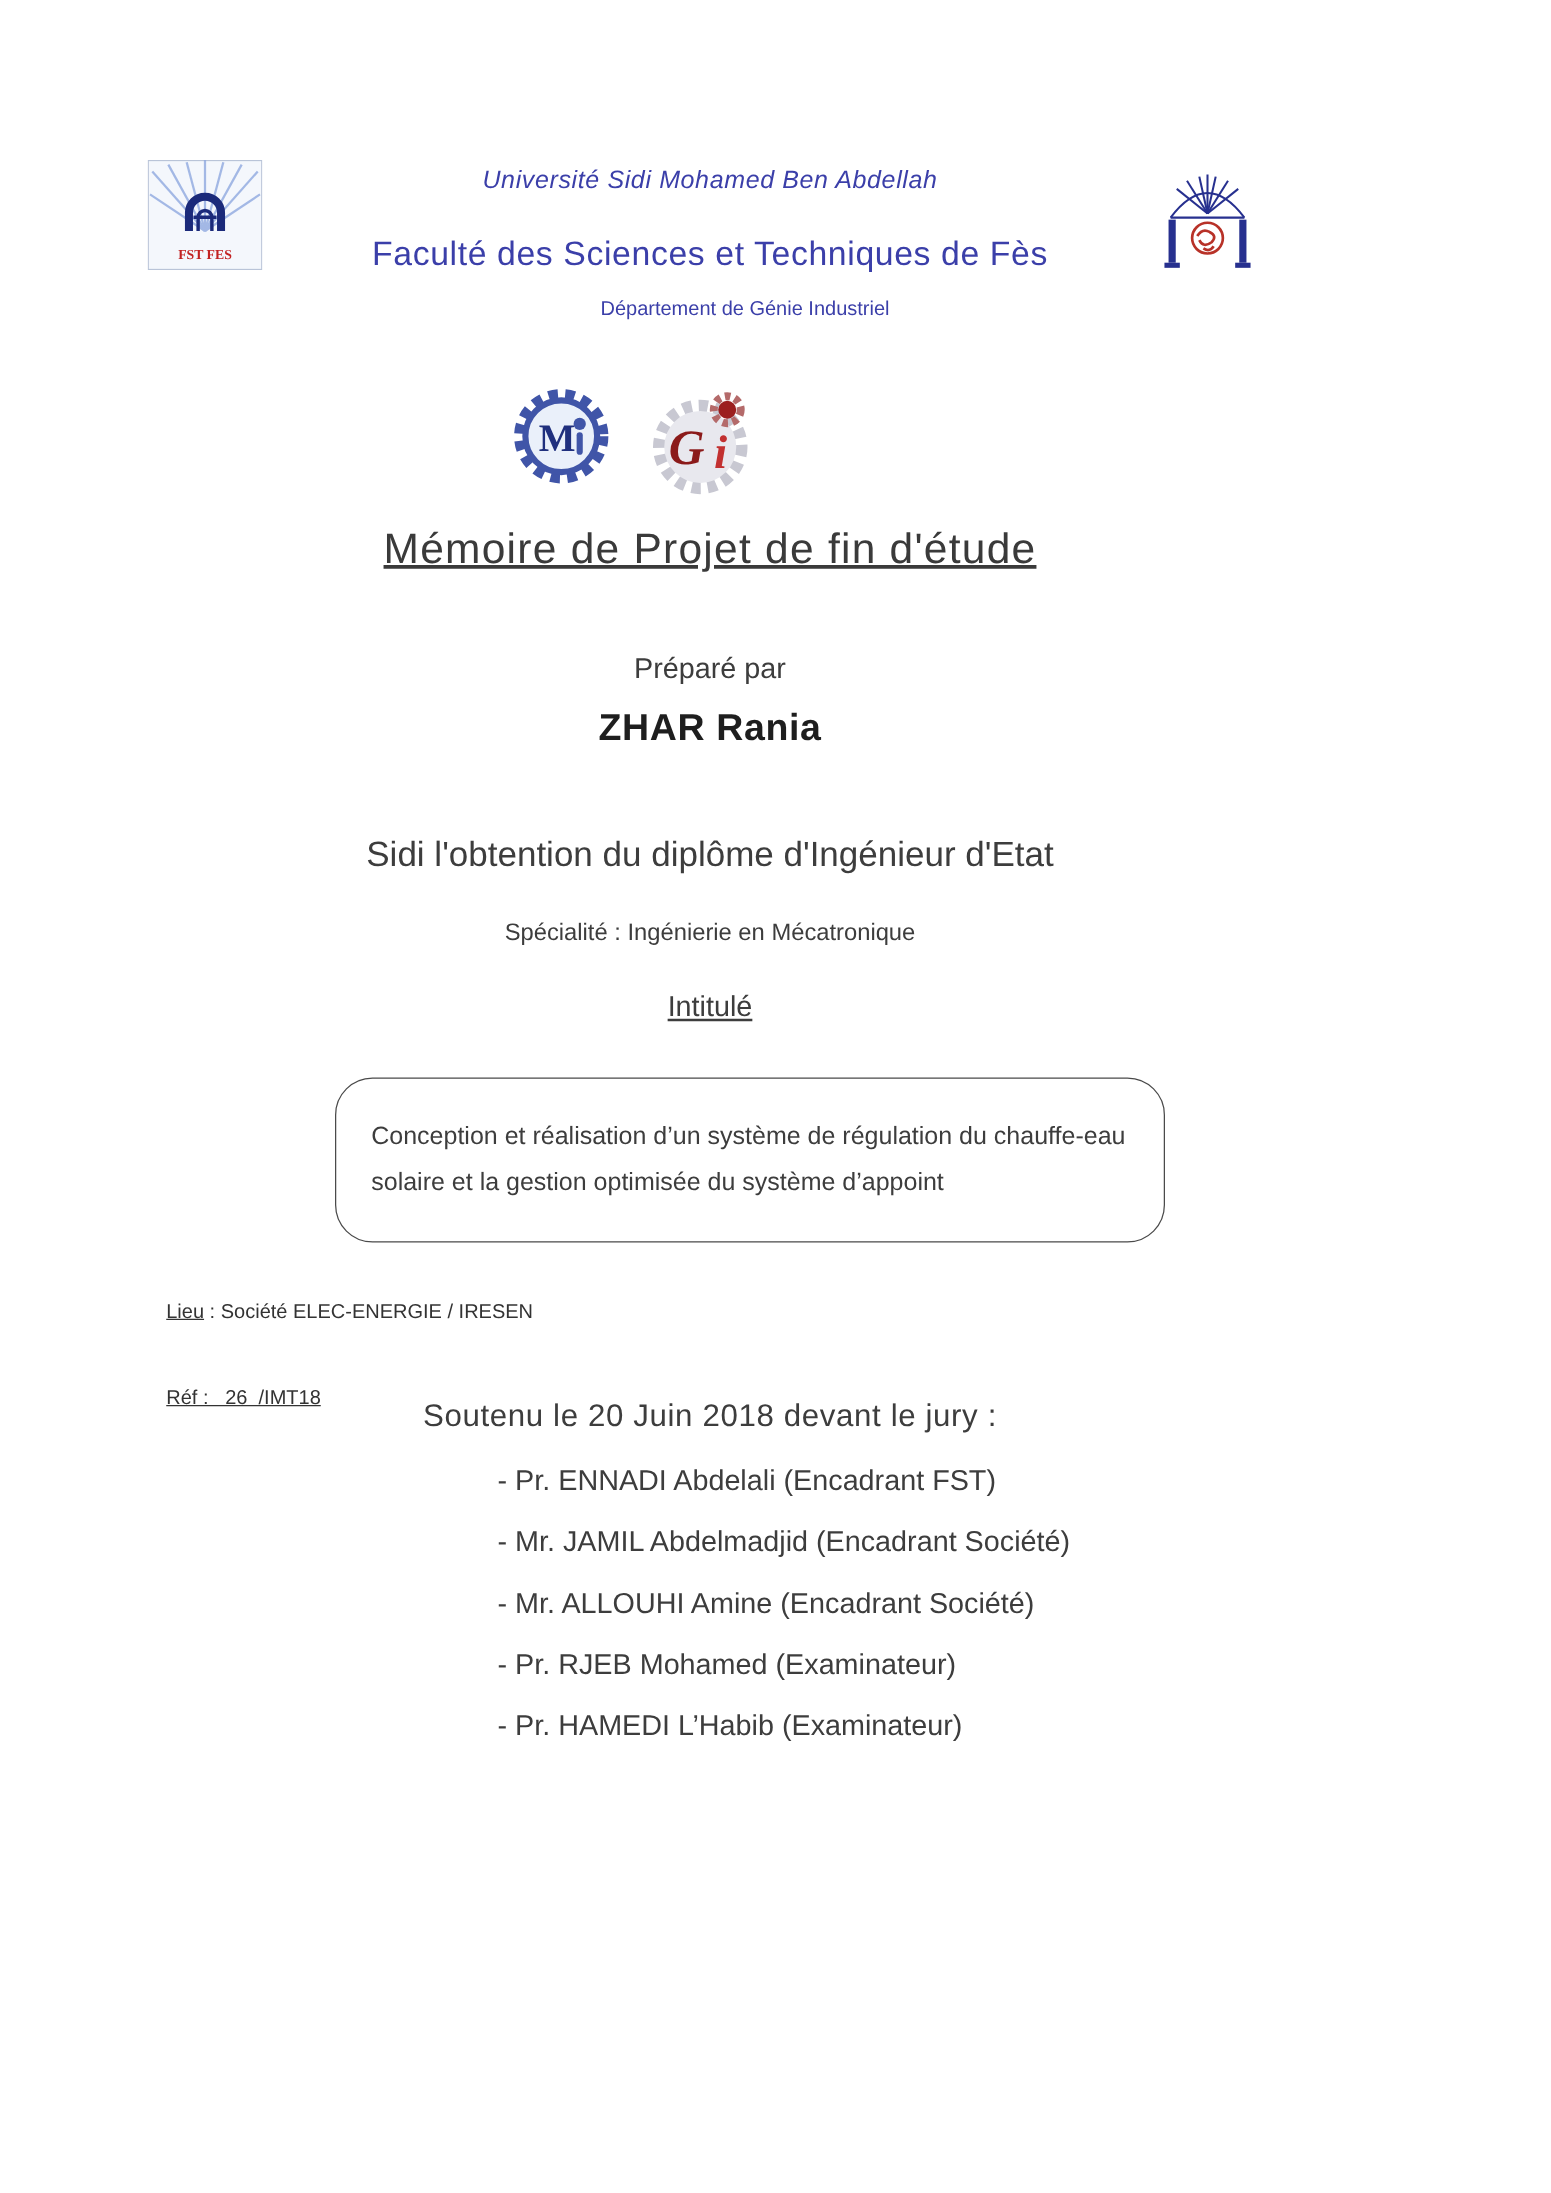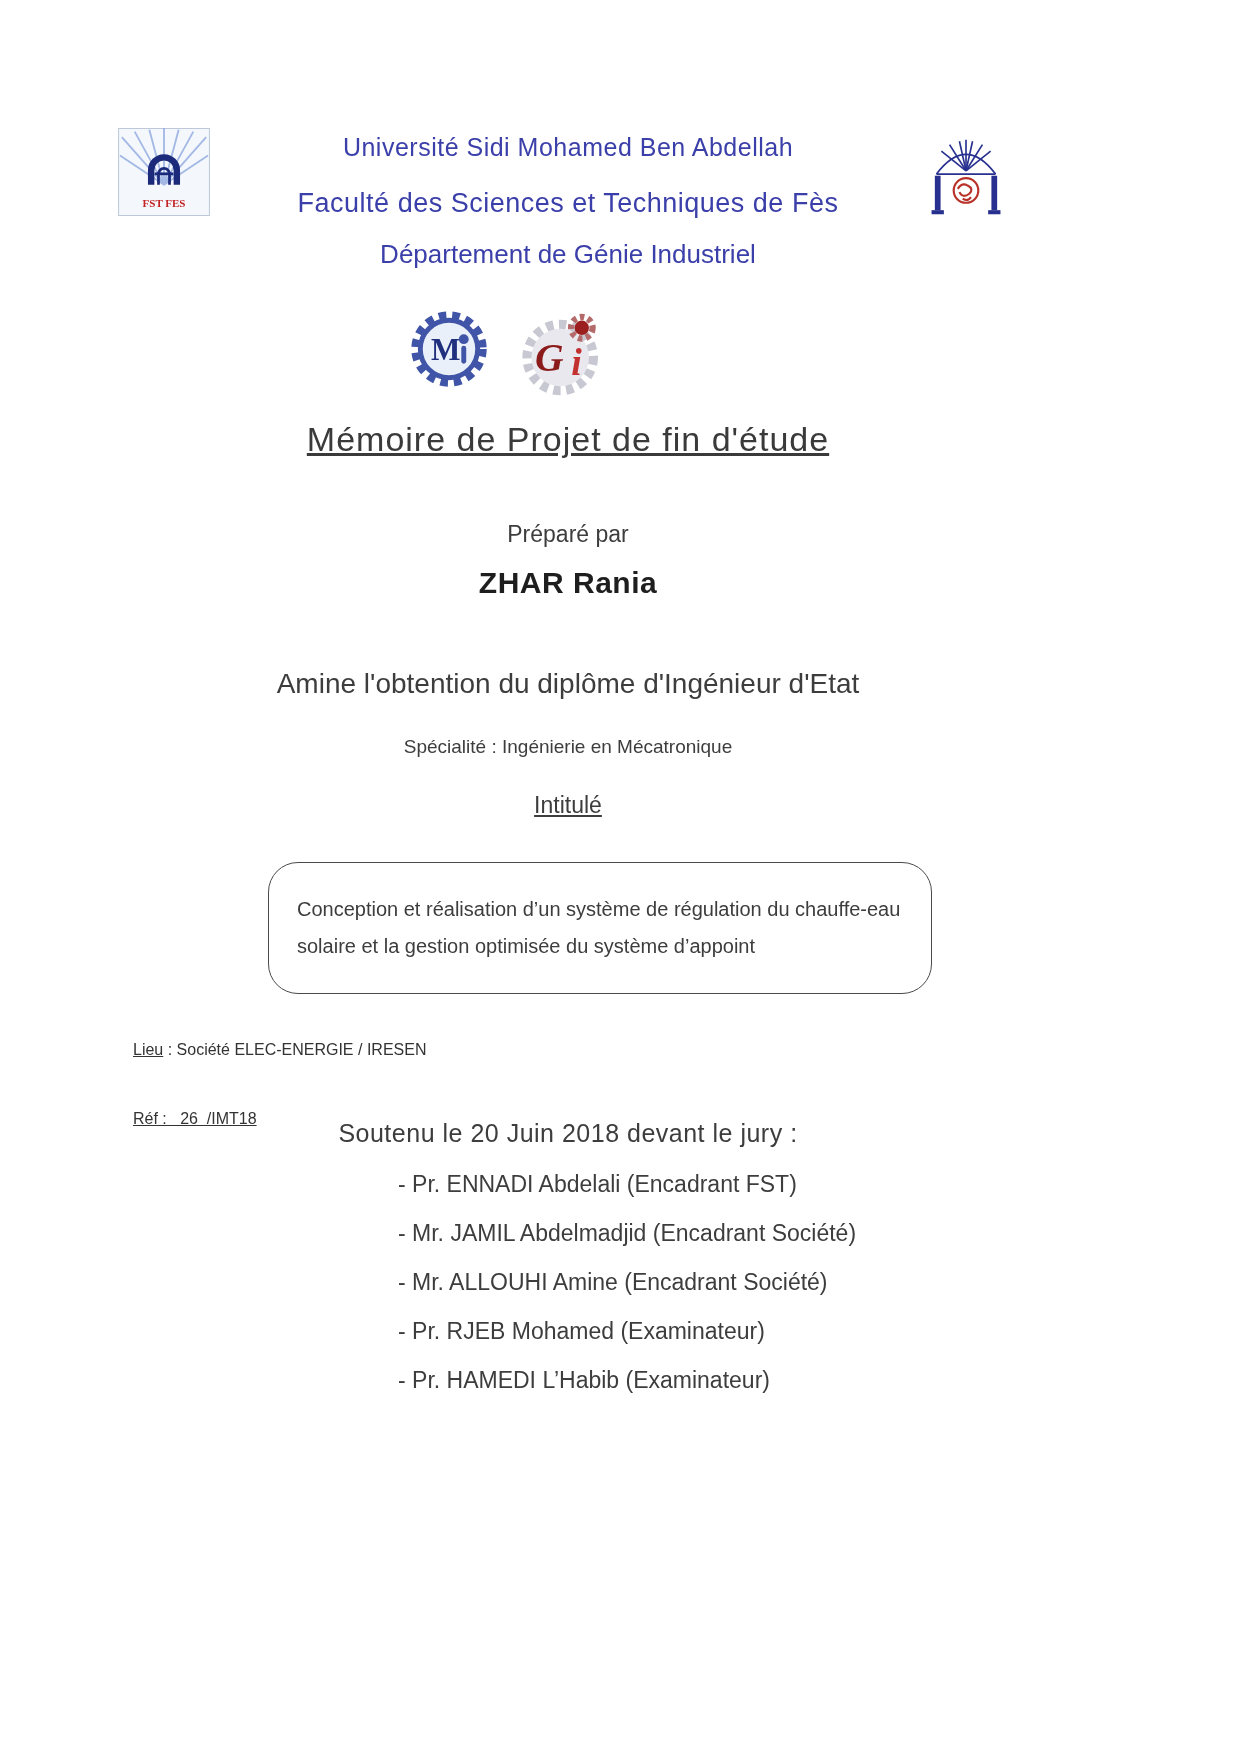--- a/index.html
+++ b/index.html
@@ -11,23 +11,23 @@
     font-family:"Liberation Sans", sans-serif;
     color:#3d3d3d;
     overflow:hidden;
   }
   .centered {
     position:absolute;
     left:0; width:1136px;
     text-align:center;
   }
   .blue { color:#3b3fa9; }
-  .t-university { top:133px; font-size:25px; letter-spacing:0.5px; }
+  .t-university { top:133px; font-size:20px; letter-spacing:0.5px;font-style:italic; }
   .t-faculty    { top:188px; font-size:27px; letter-spacing:0.5px; }
-  .t-department { top:239px; font-size:26px; }
+  .t-department { top:239px; font-size:16px;padding-left:28px; }
   .t-memoire    { top:420px; font-size:34px; letter-spacing:1px; color:#3a3a3a;text-decoration:underline; }
   .t-prepared   { top:521px; font-size:23px; }
   .t-author     { top:566px; font-size:30px; font-weight:bold; color:#1e1e1e; letter-spacing:0.5px; }
   .t-diploma    { top:668px; font-size:28px; }
   .t-specialty  { top:736px; font-size:19px; }
   .t-intitule   { top:792px; font-size:23px; text-decoration:underline; }
   .title-box {
     position:absolute;
     left:268px; top:862px;
     width:664px; height:132px;
@@ -140,21 +140,21 @@
       <circle cx="72" cy="22" r="12" fill="none" stroke="#b46a6a" stroke-width="7" stroke-dasharray="5 4"></circle>
       <circle cx="72" cy="22" r="8" fill="#9c1f1f"></circle>
       <text x="36" y="70" fill="#8b1a1a" font-size="44" font-weight="bold" font-style="italic" text-anchor="middle" font-family="Liberation Serif, serif">G</text>
       <text x="66" y="74" fill="#c23030" font-size="42" font-weight="bold" font-style="italic" text-anchor="middle" font-family="Liberation Serif, serif">i</text>
     </svg>
   </div>
 
   <div class="centered t-memoire">Mémoire de Projet de fin d'étude</div>
   <div class="centered t-prepared">Préparé par</div>
   <div class="centered t-author">ZHAR Rania</div>
-  <div class="centered t-diploma">Amine l'obtention du diplôme d'Ingénieur d'Etat</div>
+  <div class="centered t-diploma">Sidi l'obtention du diplôme d'Ingénieur d'Etat</div>
   <div class="centered t-specialty">Spécialité : Ingénierie en Mécatronique</div>
   <div class="centered t-intitule">Intitulé</div>
 
   <div class="title-box">
     <div class="title-box-text">Conception et réalisation d’un système de régulation du chauffe-eau solaire et la gestion optimisée du système d’appoint</div>
   </div>
 
   <div class="t-lieu">
     <span class="lbl">Lieu</span><span> : Société ELEC-ENERGIE / IRESEN</span>
   </div>

